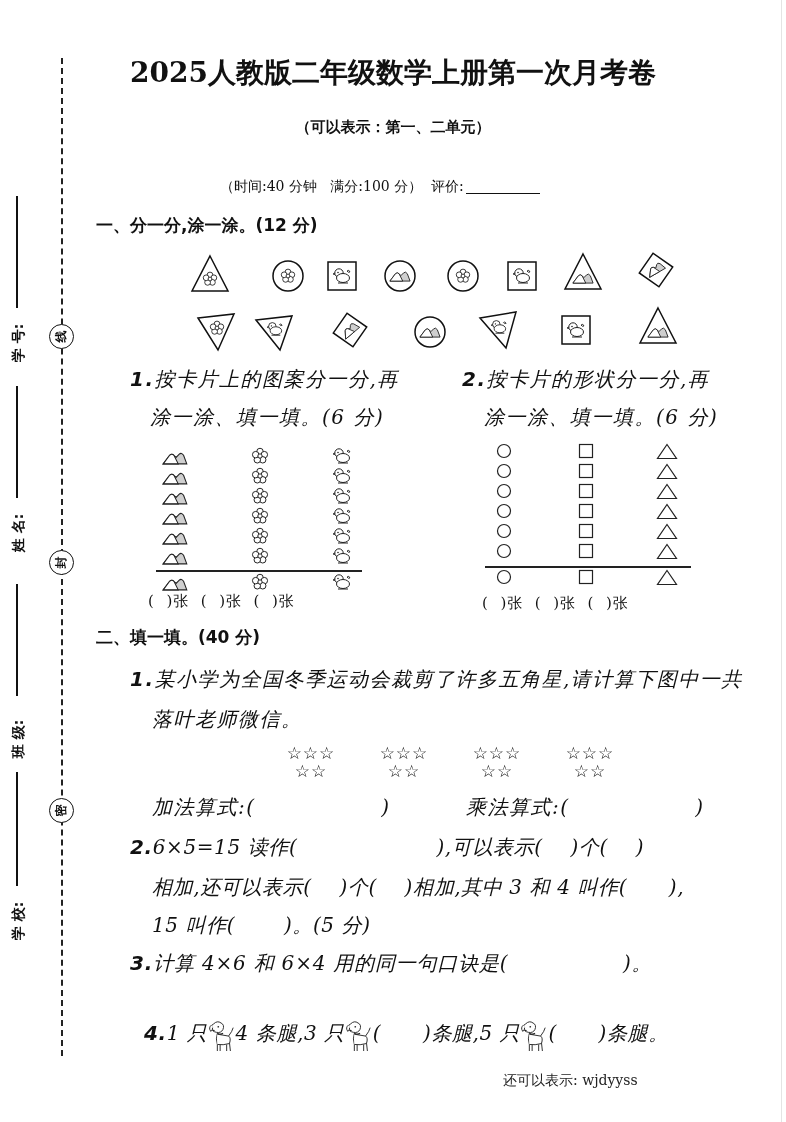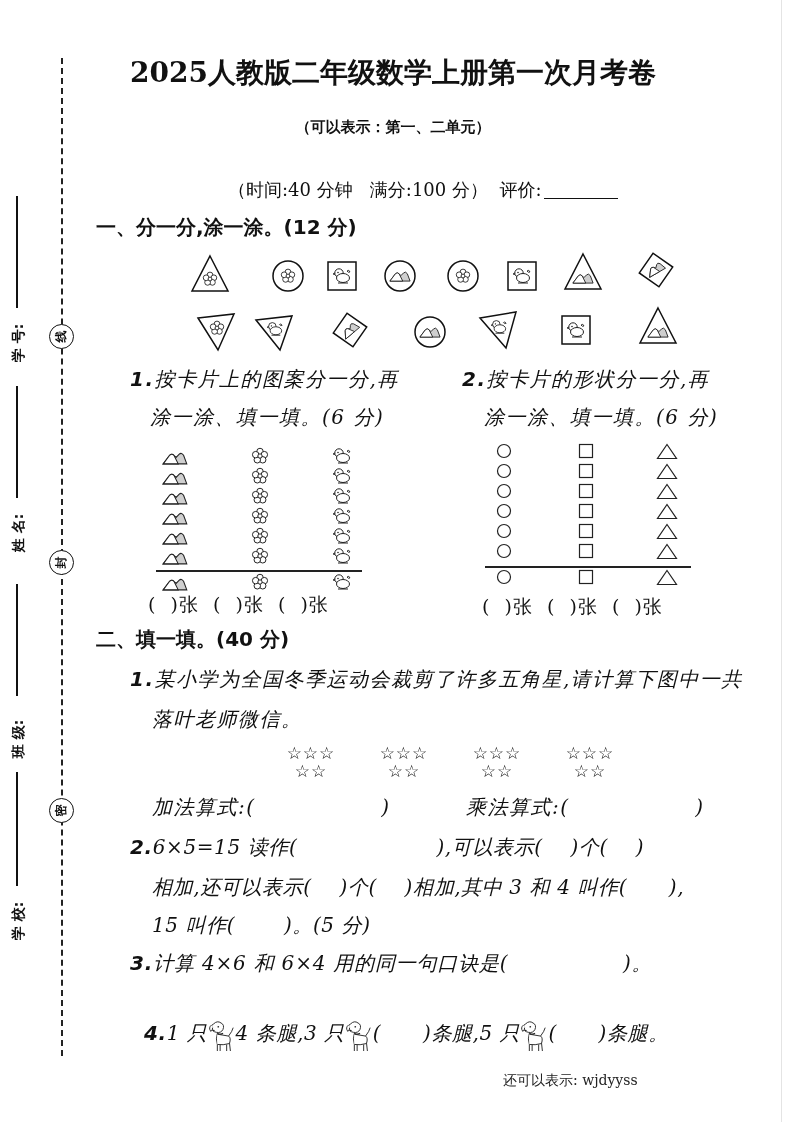--- a/index.html
+++ b/index.html
@@ -12,36 +12,36 @@
     
     .bind-dash { position: absolute; left: 61px; top: 58px; height: 998px; width: 0; border-left: 2px dashed #222; }
     .bind-seal { position: absolute; left: 49px; width: 25px; height: 25px; border: 1.5px solid #111; border-radius: 50%; background: #fff;
       font-family: "DejaVu Sans", sans-serif; font-size: 12px; font-weight: bold; display: flex; align-items: center; justify-content: center; transform: rotate(-90deg); }
     .bind-field { position: absolute; left: 6px; width: 24px; display: flex; flex-direction: column; align-items: center; }
     .bind-label { font-family: "DejaVu Sans", sans-serif; font-size: 14px; font-weight: bold; transform: rotate(-90deg); white-space: nowrap; line-height: 1; }
     .bind-rule { position: absolute; left: 16px; width: 1.5px; background: #111; }
 
     .title { position: absolute; left: 0; width: 786px; top: 54px; text-align: center; font-family: "DejaVu Serif", serif; font-size: 28px; font-weight: bold; letter-spacing: 0px; }
     .subtitle { position: absolute; left: 0; width: 786px; top: 118px; text-align: center; font-family: "DejaVu Sans", sans-serif; font-size: 15px; font-weight: bold; }
-    .meta { position: absolute; left: 228px; top: 178px; font-size: 18px; white-space: pre; }
+    .meta { position: absolute; left: 220px; top: 178px; font-size: 14px; white-space: pre; }
     .meta .blank { display: inline-block; width: 74px; border-bottom: 1px solid #111; margin-left: 2px; vertical-align: -3px; }
 
-    .section-head { position: absolute; left: 96px; font-family: "DejaVu Sans", sans-serif; font-size: 20px; font-weight: bold; }
+    .section-head { position: absolute; left: 96px; font-family: "DejaVu Sans", sans-serif; font-size: 17px; font-weight: bold; }
     .q-text { position: absolute; font-size: 20px; letter-spacing: 1.5px; white-space: pre; font-style: italic; }
     .q-num { font-family: "DejaVu Sans", sans-serif; font-weight: bold; }
 
     
     .card { position: absolute; width: 40px; height: 40px; display: flex; align-items: center; justify-content: center; }
     .card svg { overflow: visible; }
 
     
     .tally-col { position: absolute; display: flex; flex-direction: column; align-items: center; }
     .tally-item { height: 20px; display: flex; align-items: center; justify-content: center; }
     .tally-line { position: absolute; height: 1.5px; background: #222; }
-    .tally-blanks { position: absolute; font-size: 19px; white-space: pre; letter-spacing: 1px; }
+    .tally-blanks { position: absolute; font-size: 15px; white-space: pre; letter-spacing: 1px; }
 
     .stars { position: absolute; font-family: "DejaVu Sans", sans-serif; font-size: 17px; line-height: 18px; text-align: center; letter-spacing: 1px; }
 
     .watermark { position: absolute; left: 503px; top: 1072px; font-size: 14px; color: #222; }
     .dog { display: inline-block; vertical-align: -14px; }
   </style>
 </head>
 <body>
 
 <svg width="0" height="0" style="position:absolute">

